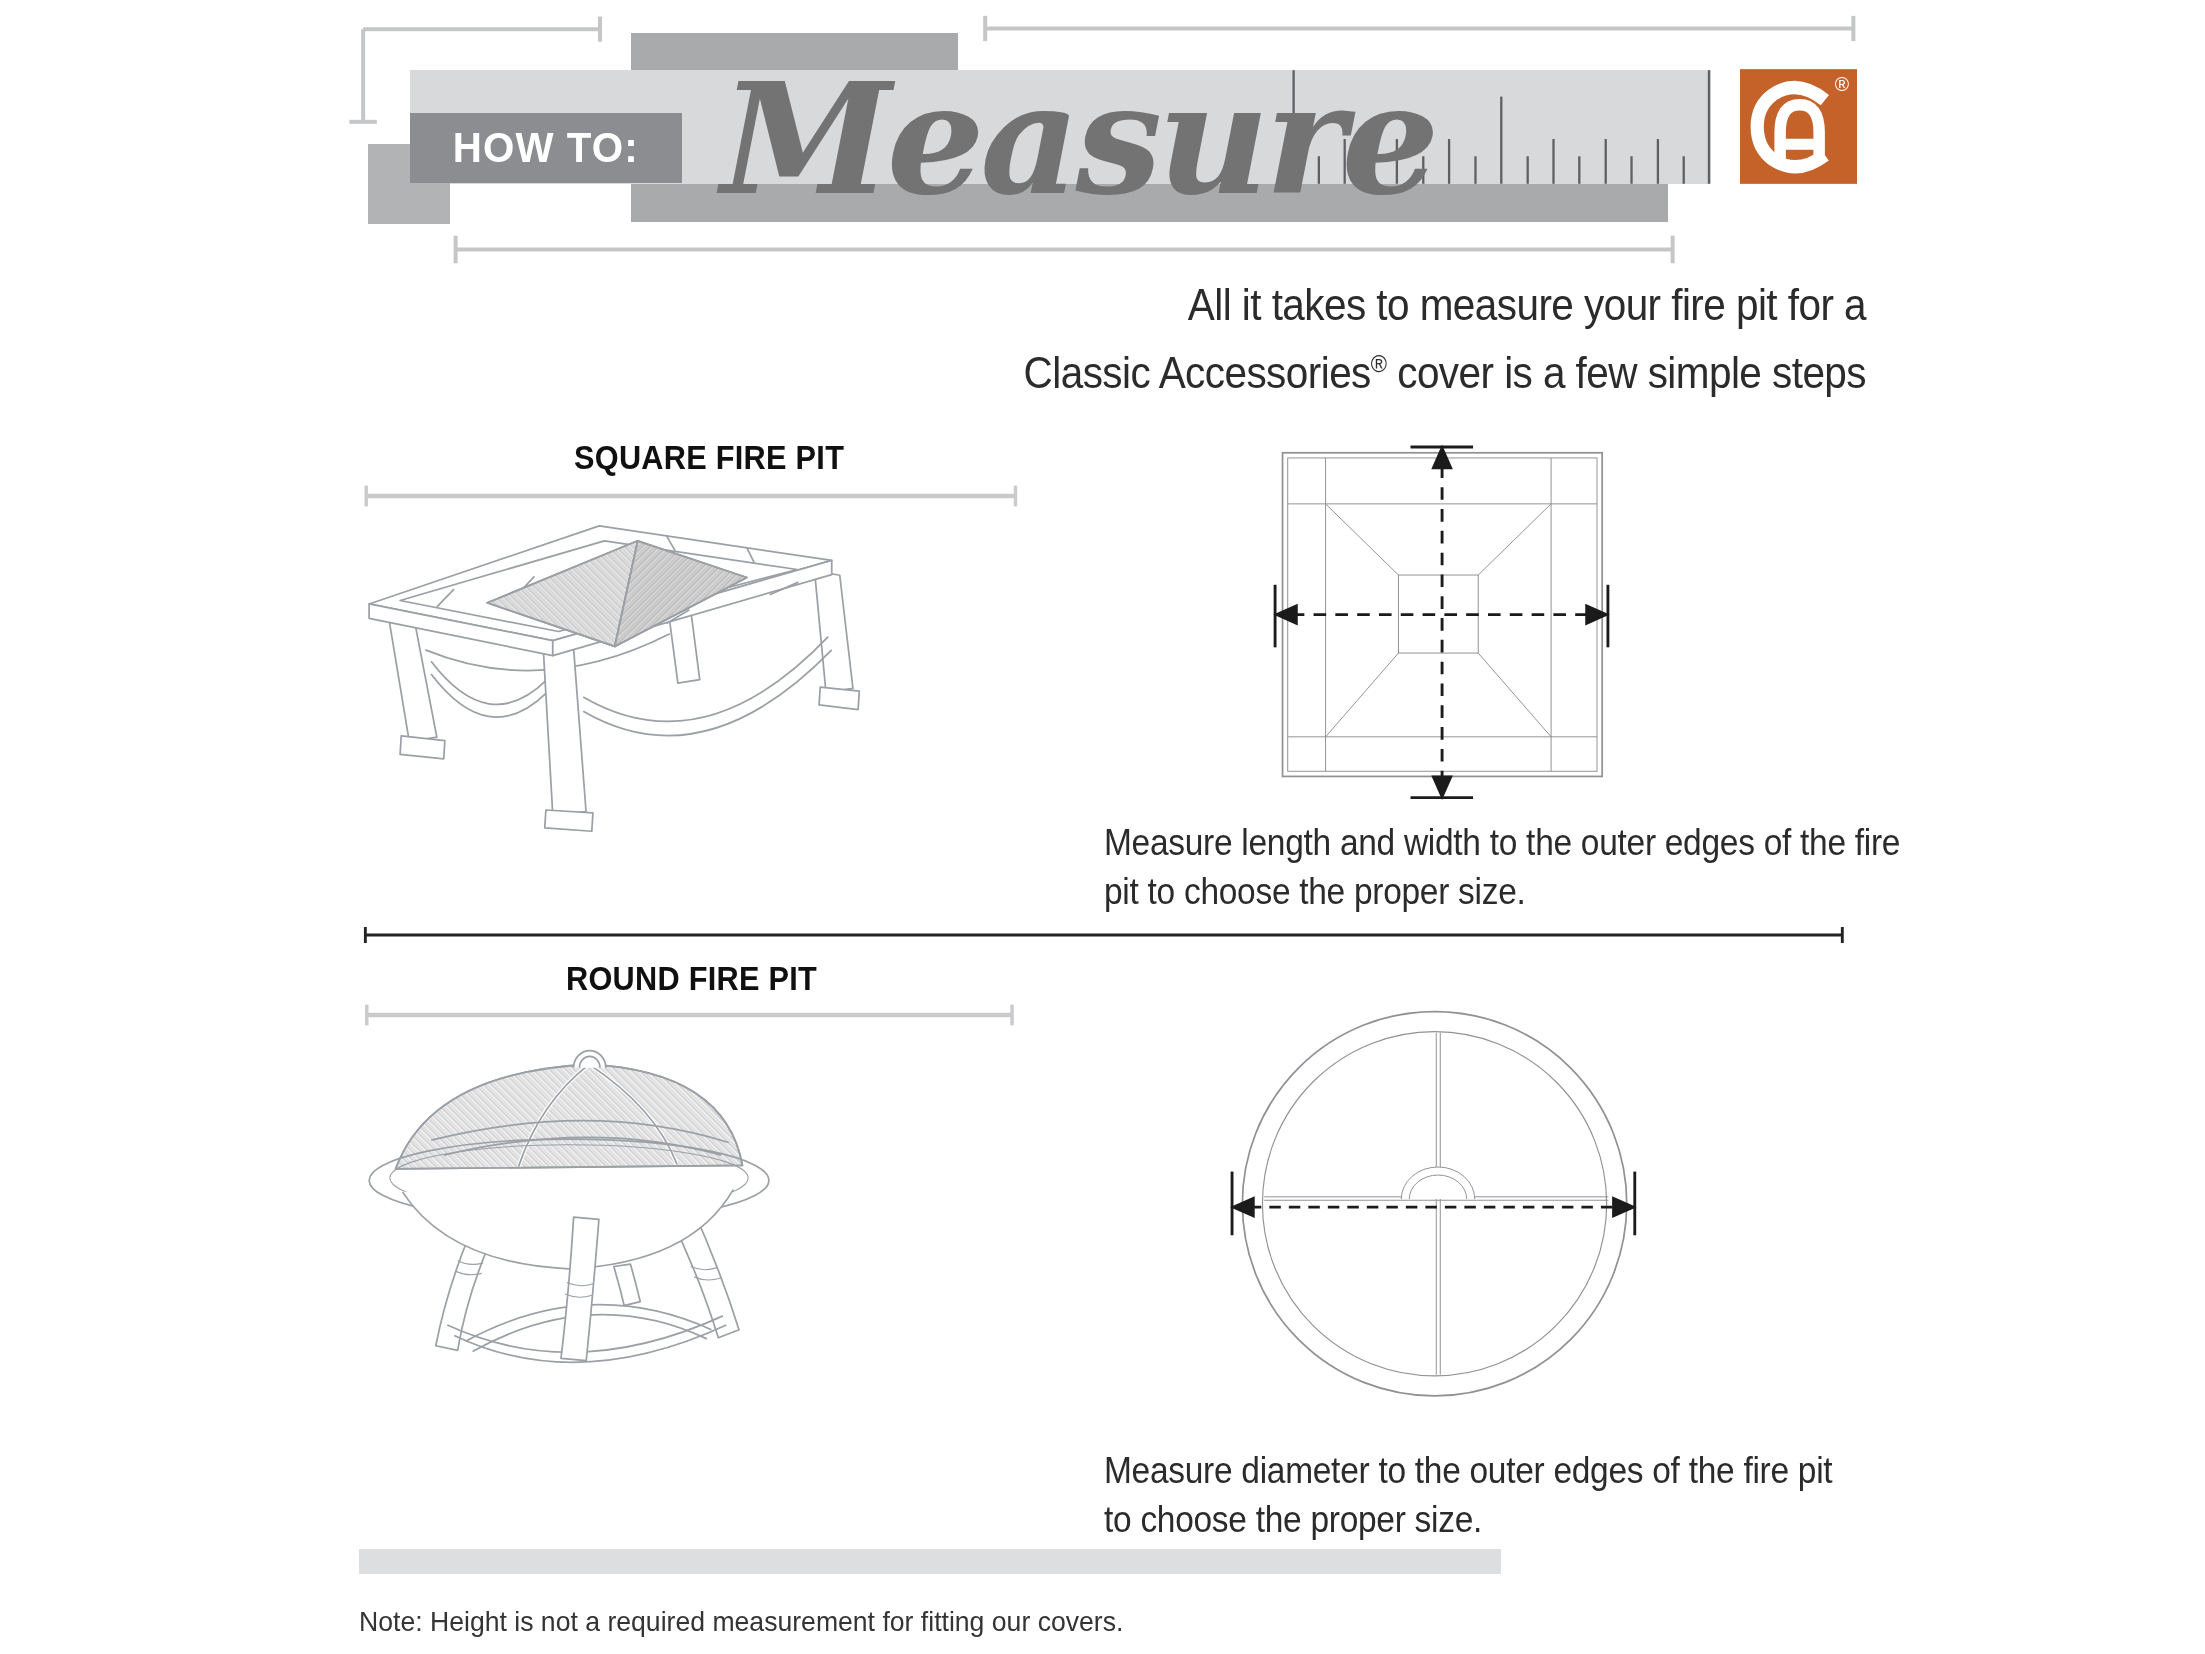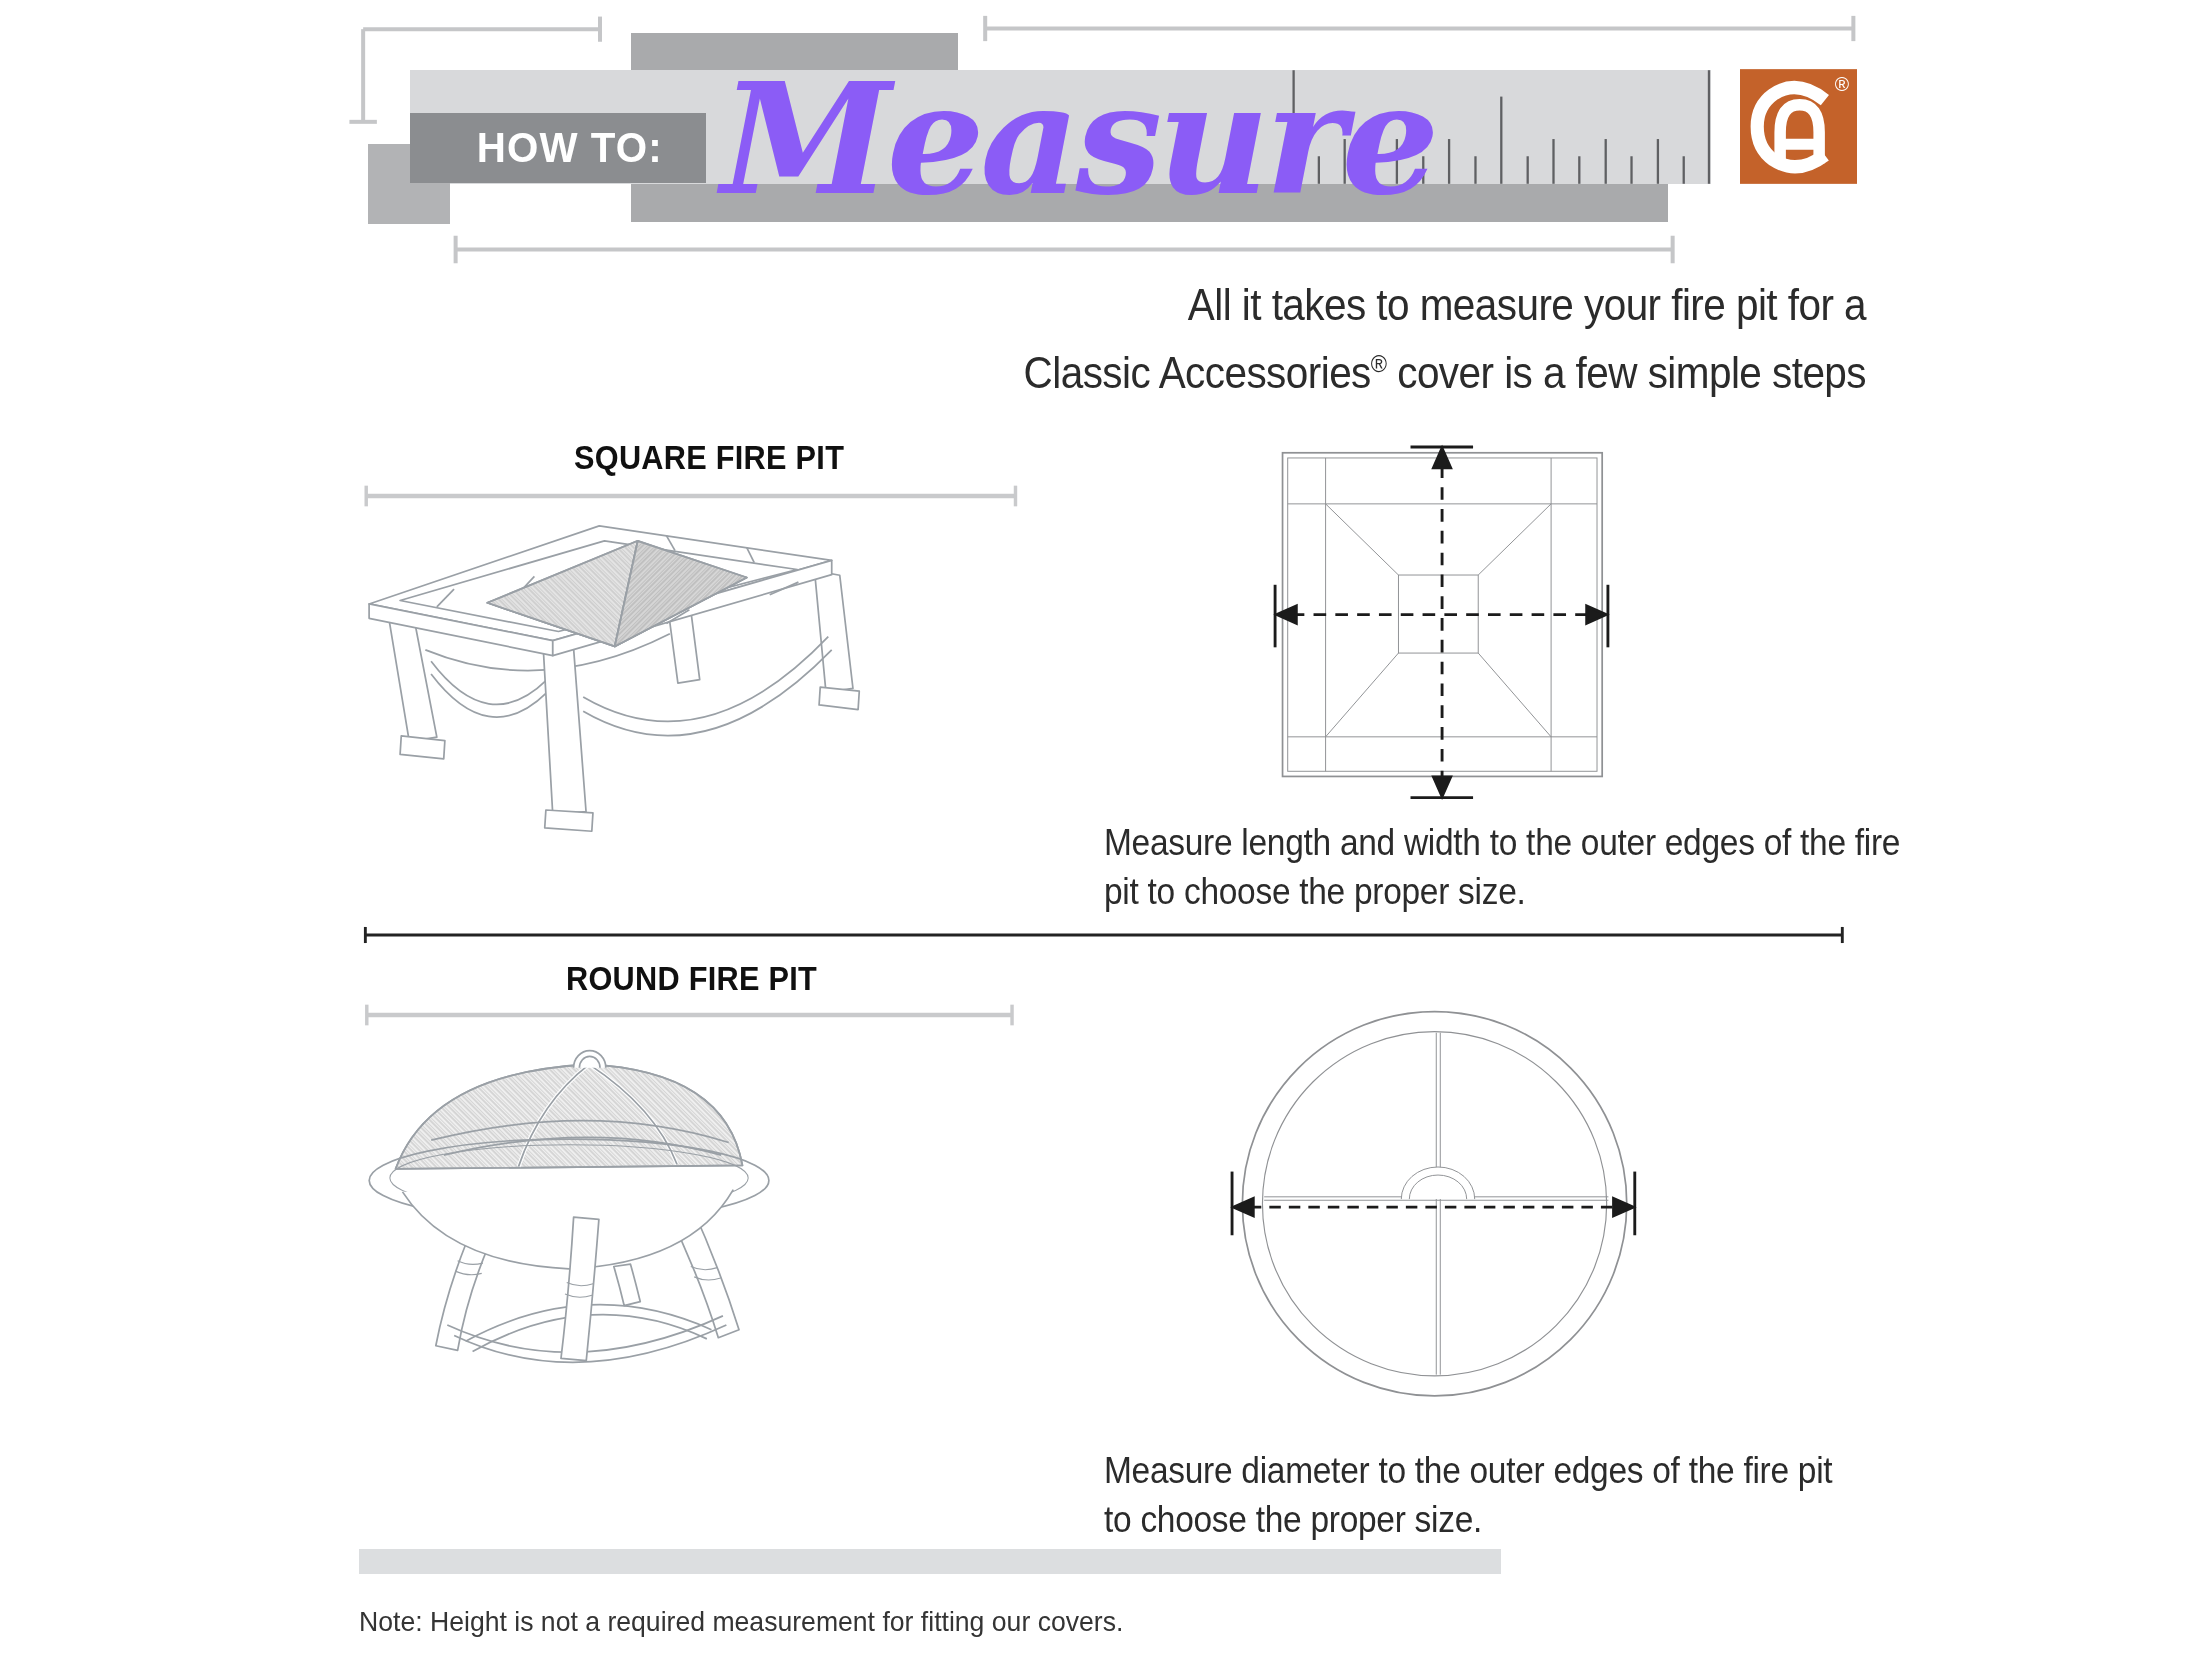--- a/index.html
+++ b/index.html
@@ -5,25 +5,25 @@
   html,body{margin:0;padding:0;background:#ffffff;}
   #canvas{position:relative;width:2205px;height:1655px;background:#ffffff;overflow:hidden;
           font-family:"Liberation Sans",sans-serif;color:#232323;}
   .abs{position:absolute;}
   
   .rect-top{left:631px;top:33px;width:327px;height:38px;background:#A9AAAC;}
   .band{left:410px;top:70px;width:1301px;height:114px;background:#D8D9DB;}
   .rect-bl{left:368px;top:144px;width:82px;height:80px;background:#B2B3B5;}
   .rect-bottom{left:631px;top:184px;width:1037px;height:38px;background:#A9AAAC;}
   .howto-box{left:410px;top:113px;width:272px;height:70px;background:#8B8D90;
-             display:flex;align-items:center;justify-content:center;padding-left:24px;}
+             display:flex;align-items:center;justify-content:center;}
   .howto-box span{color:#ffffff;font-weight:bold;font-size:42px;letter-spacing:1.1px;
                   transform:scaleX(0.96);white-space:nowrap;}
   .title-measure{left:721px;top:53px;font-family:"DejaVu Serif",serif;font-style:italic;
-                 font-weight:bold;font-size:154px;line-height:172px;color:#8b5cf6;
+                 font-weight:bold;font-size:154px;line-height:172px;color:#737373;
                  letter-spacing:-4.6px;white-space:nowrap;}
   .logo{left:1740px;top:69px;width:117px;height:115px;}
   .logo .reg{position:absolute;right:8px;top:5.7px;color:#ffffff;font-size:19.5px;line-height:19.5px;}
   
   .intro{left:804px;top:275px;width:1062px;text-align:right;font-size:44px;line-height:59px;
          color:#2B2B2B;letter-spacing:-0.6px;transform:scaleX(0.92);transform-origin:right top;}
   .intro sup{font-size:24px;}
   
   .sec-heading{font-weight:bold;font-size:33px;line-height:36px;color:#101010;letter-spacing:0.3px;
                transform:scaleX(0.93);transform-origin:left top;white-space:nowrap;}

